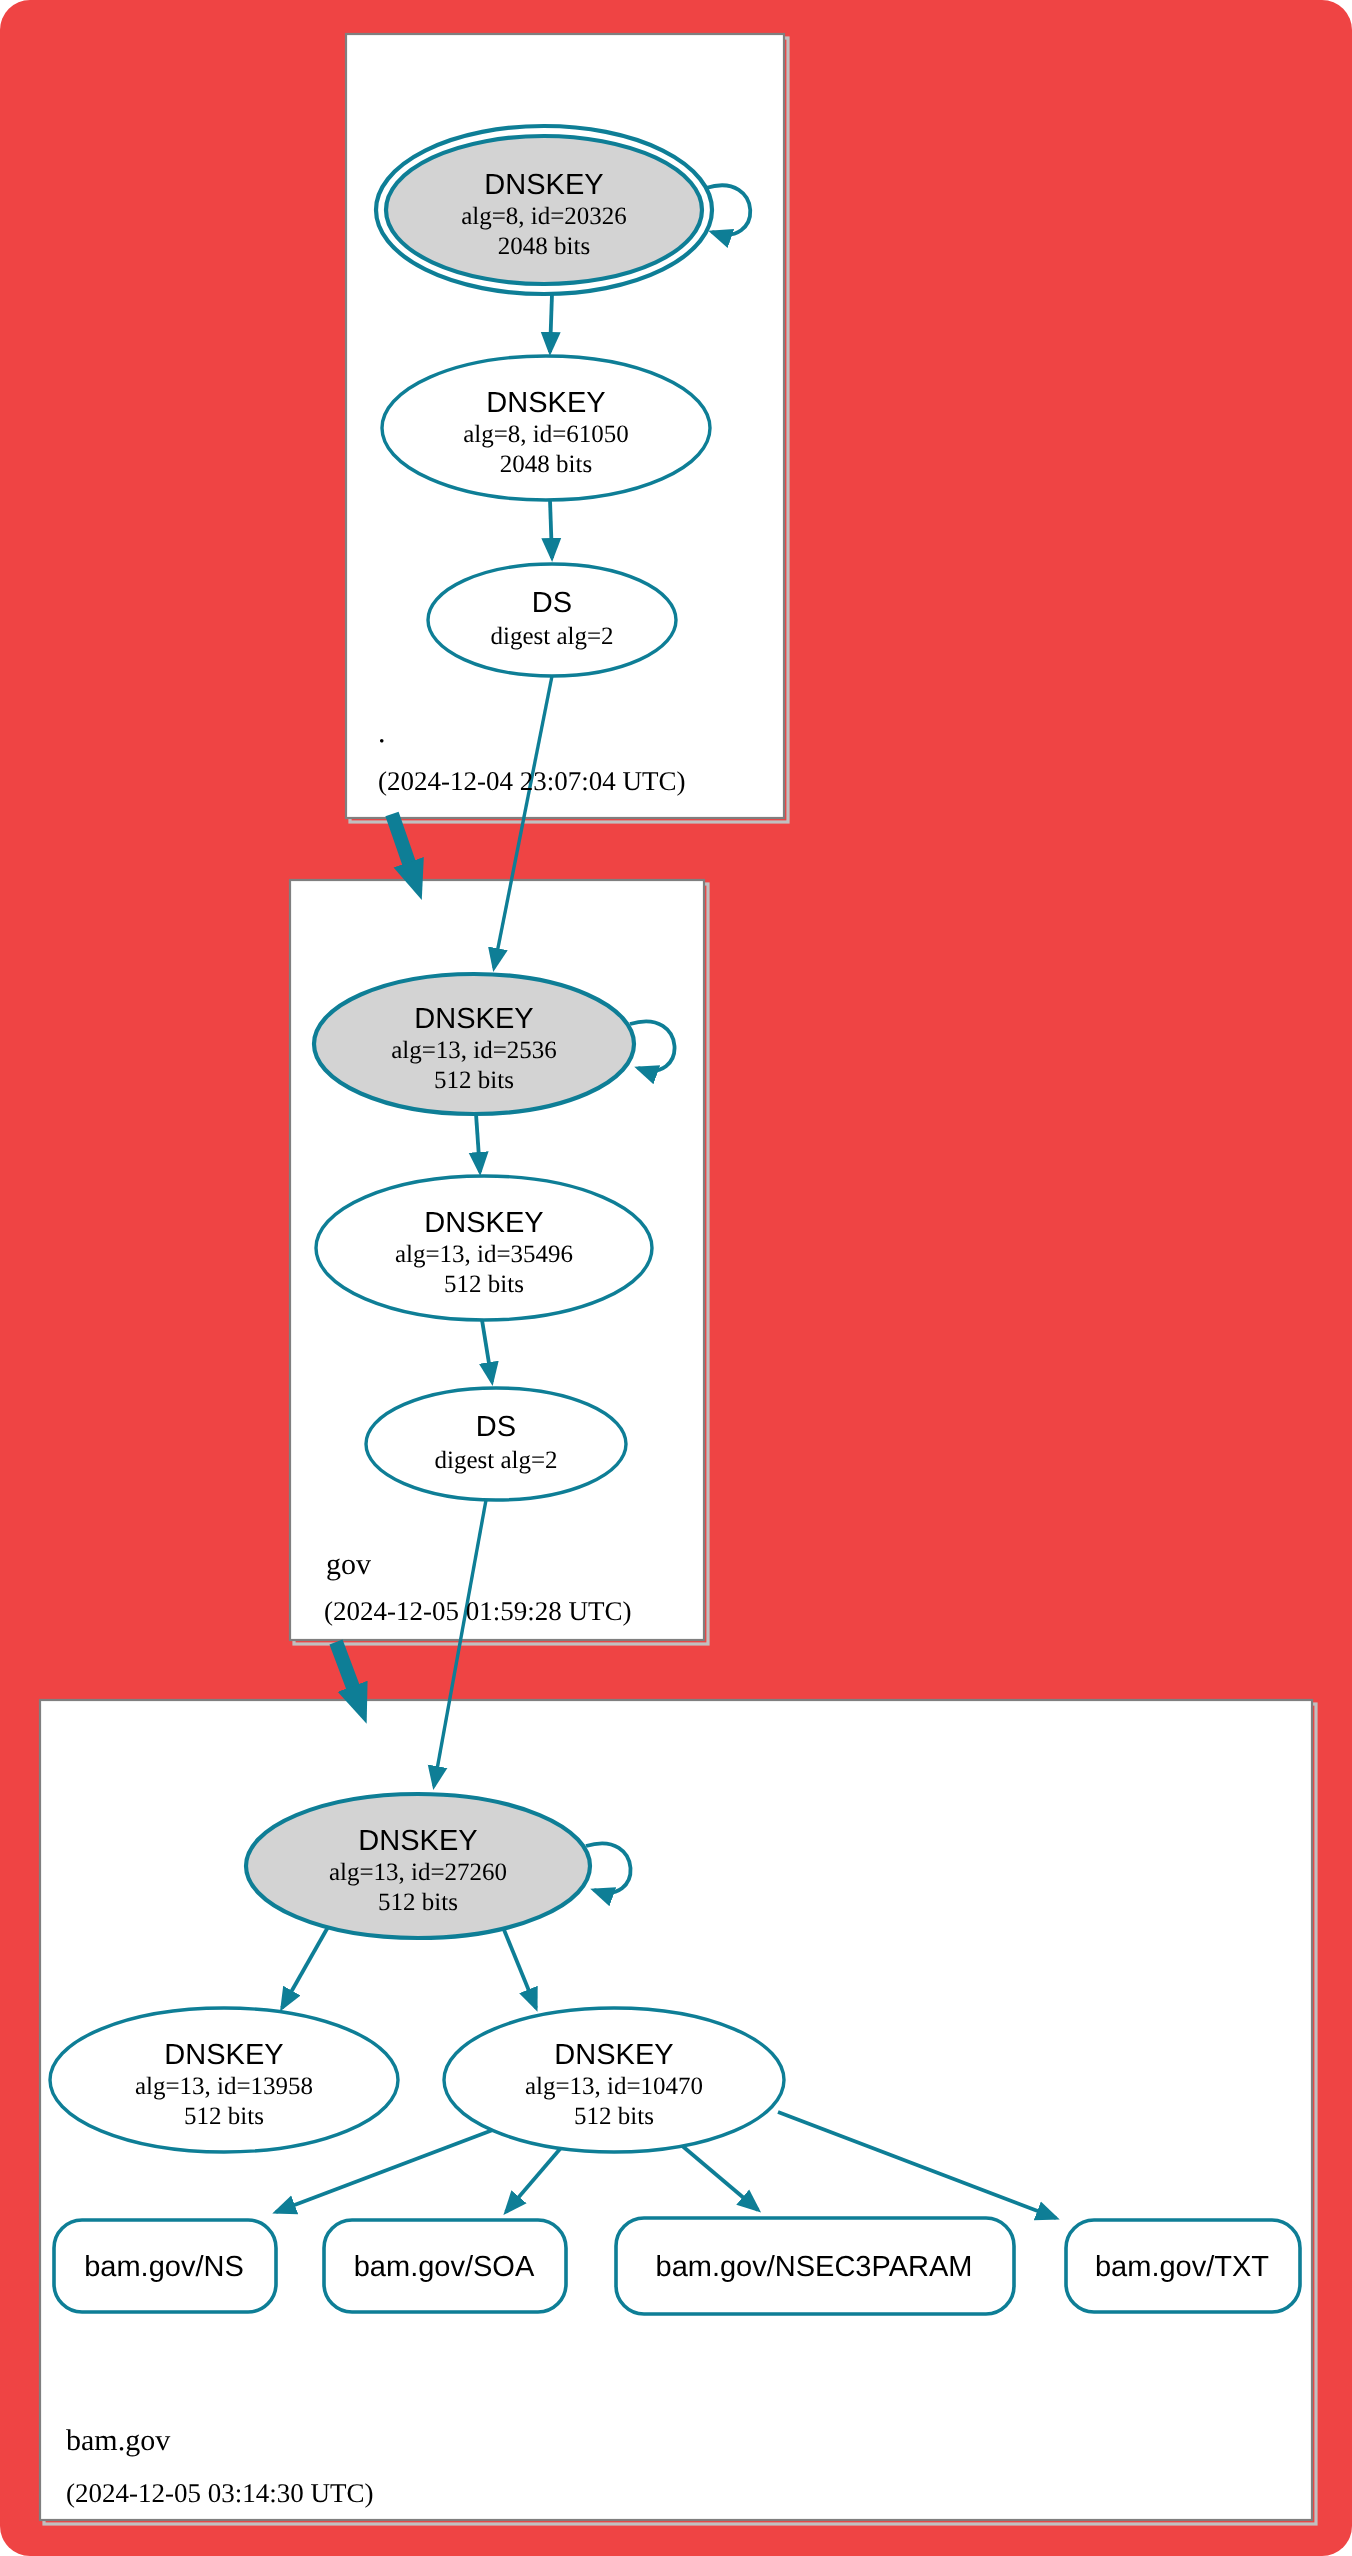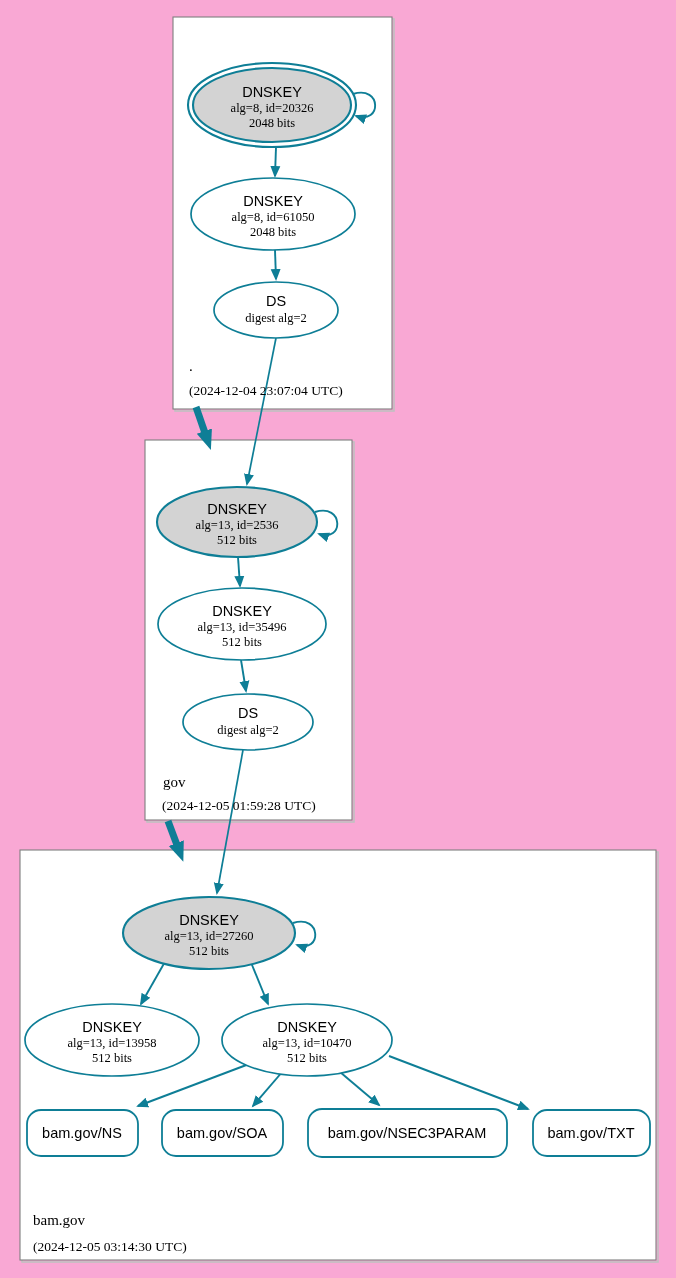--- a/index.html
+++ b/index.html
@@ -1,16 +1,16 @@
 <!DOCTYPE html>
 <html><head>
 <meta charset="utf-8">
 <style>
   html,body{margin:0;padding:0;background:#ffffff;}
-  .page{width:676px;height:1278px;position:relative;background:#f9a8d4;}
+  .page{width:676px;height:1278px;position:relative;background:#ef4444;border-radius:15px;}
   svg{display:block;}
   
   .zone-box{fill:#ffffff;stroke:#7f7f7f;stroke-width:1.1;}
   .zone-box-shadow{fill:none;stroke:#c0c0c0;stroke-width:1.6;}
   
   .edge{stroke:#0e7e96;fill:none;stroke-width:1.9;}
   .edge-thin{stroke-width:1.7;}
   .edge-thick{stroke-width:7;}
   
   .node-ellipse{stroke:#0e7e96;stroke-width:1.7;}

